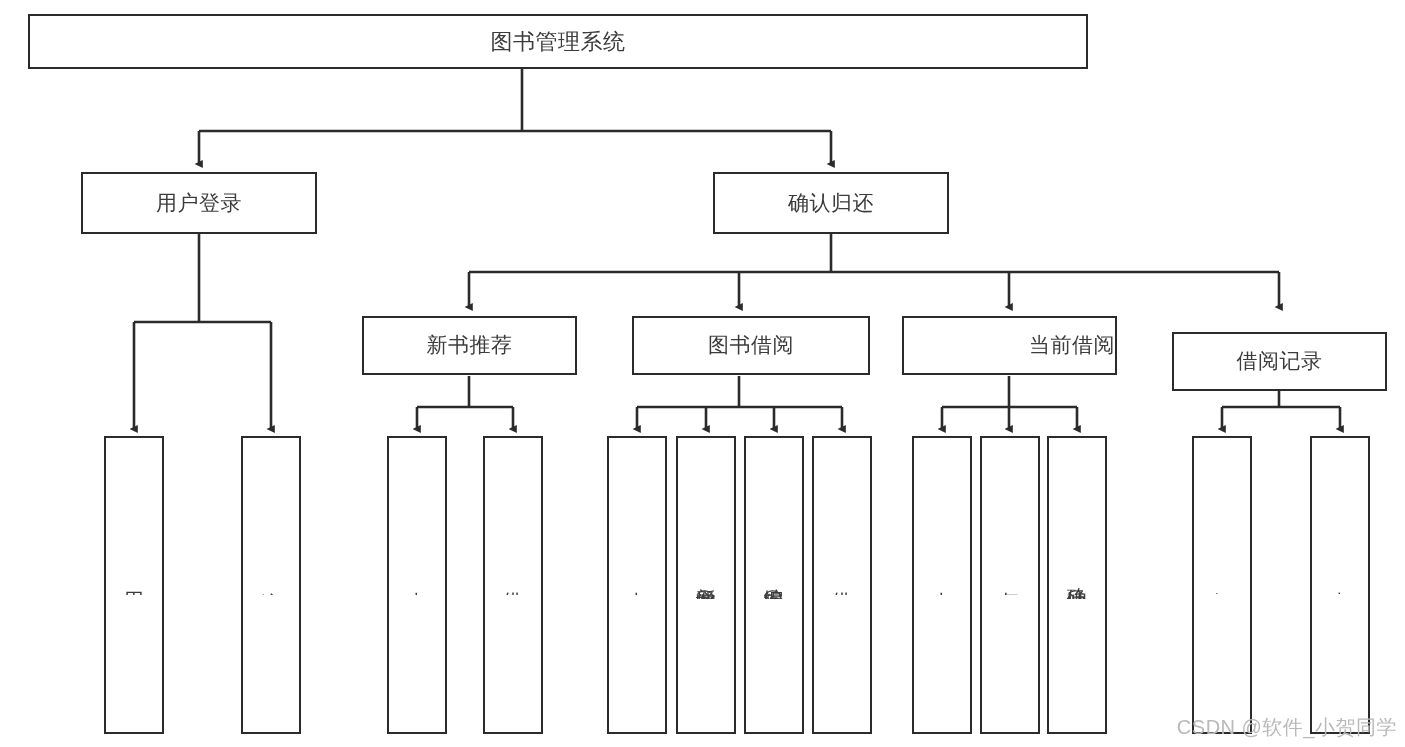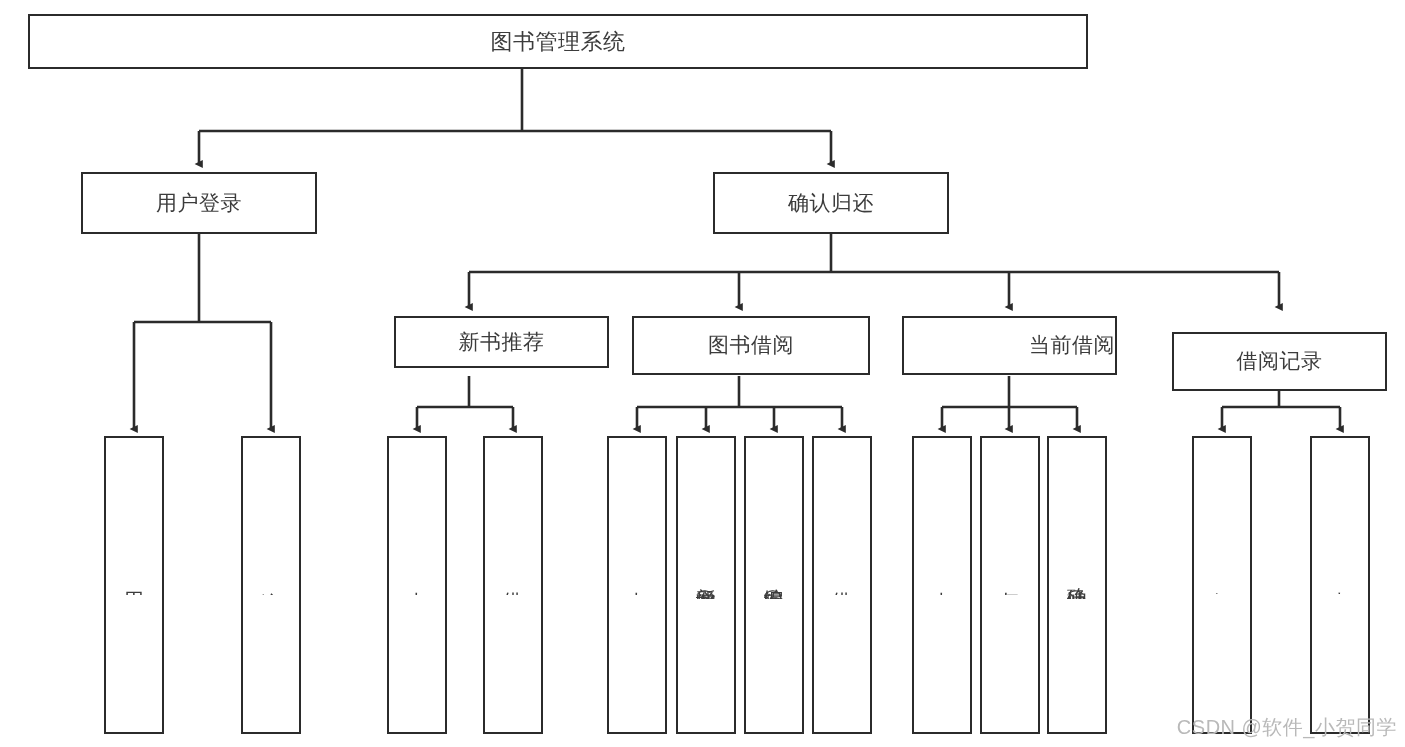--- a/index.html
+++ b/index.html
@@ -142,21 +142,21 @@
   </div>
 
   <div class="node horiz" style="left:81px; top:172px; width:236px; height:62px;">
     <span class="label">用户登录</span>
   </div>
 
   <div class="node horiz" style="left:713px; top:172px; width:236px; height:62px;">
     <span class="label">确认归还</span>
   </div>
 
-  <div class="node horiz" style="left:362px; top:316px; width:215px; height:52px;margin-left:32px;">
+  <div class="node horiz" style="left:362px; top:316px; width:215px; height:59px;">
     <span class="label">新书推荐</span>
   </div>
 
   <div class="node horiz" style="left:632px; top:316px; width:238px; height:59px;justify-content:center;">
     <span class="label">图书借阅</span>
   </div>
 
   <div class="node horiz" style="left:902px; top:316px; width:215px; height:59px;justify-content:flex-end;">
     <span class="label">当前借阅</span>
   </div>

